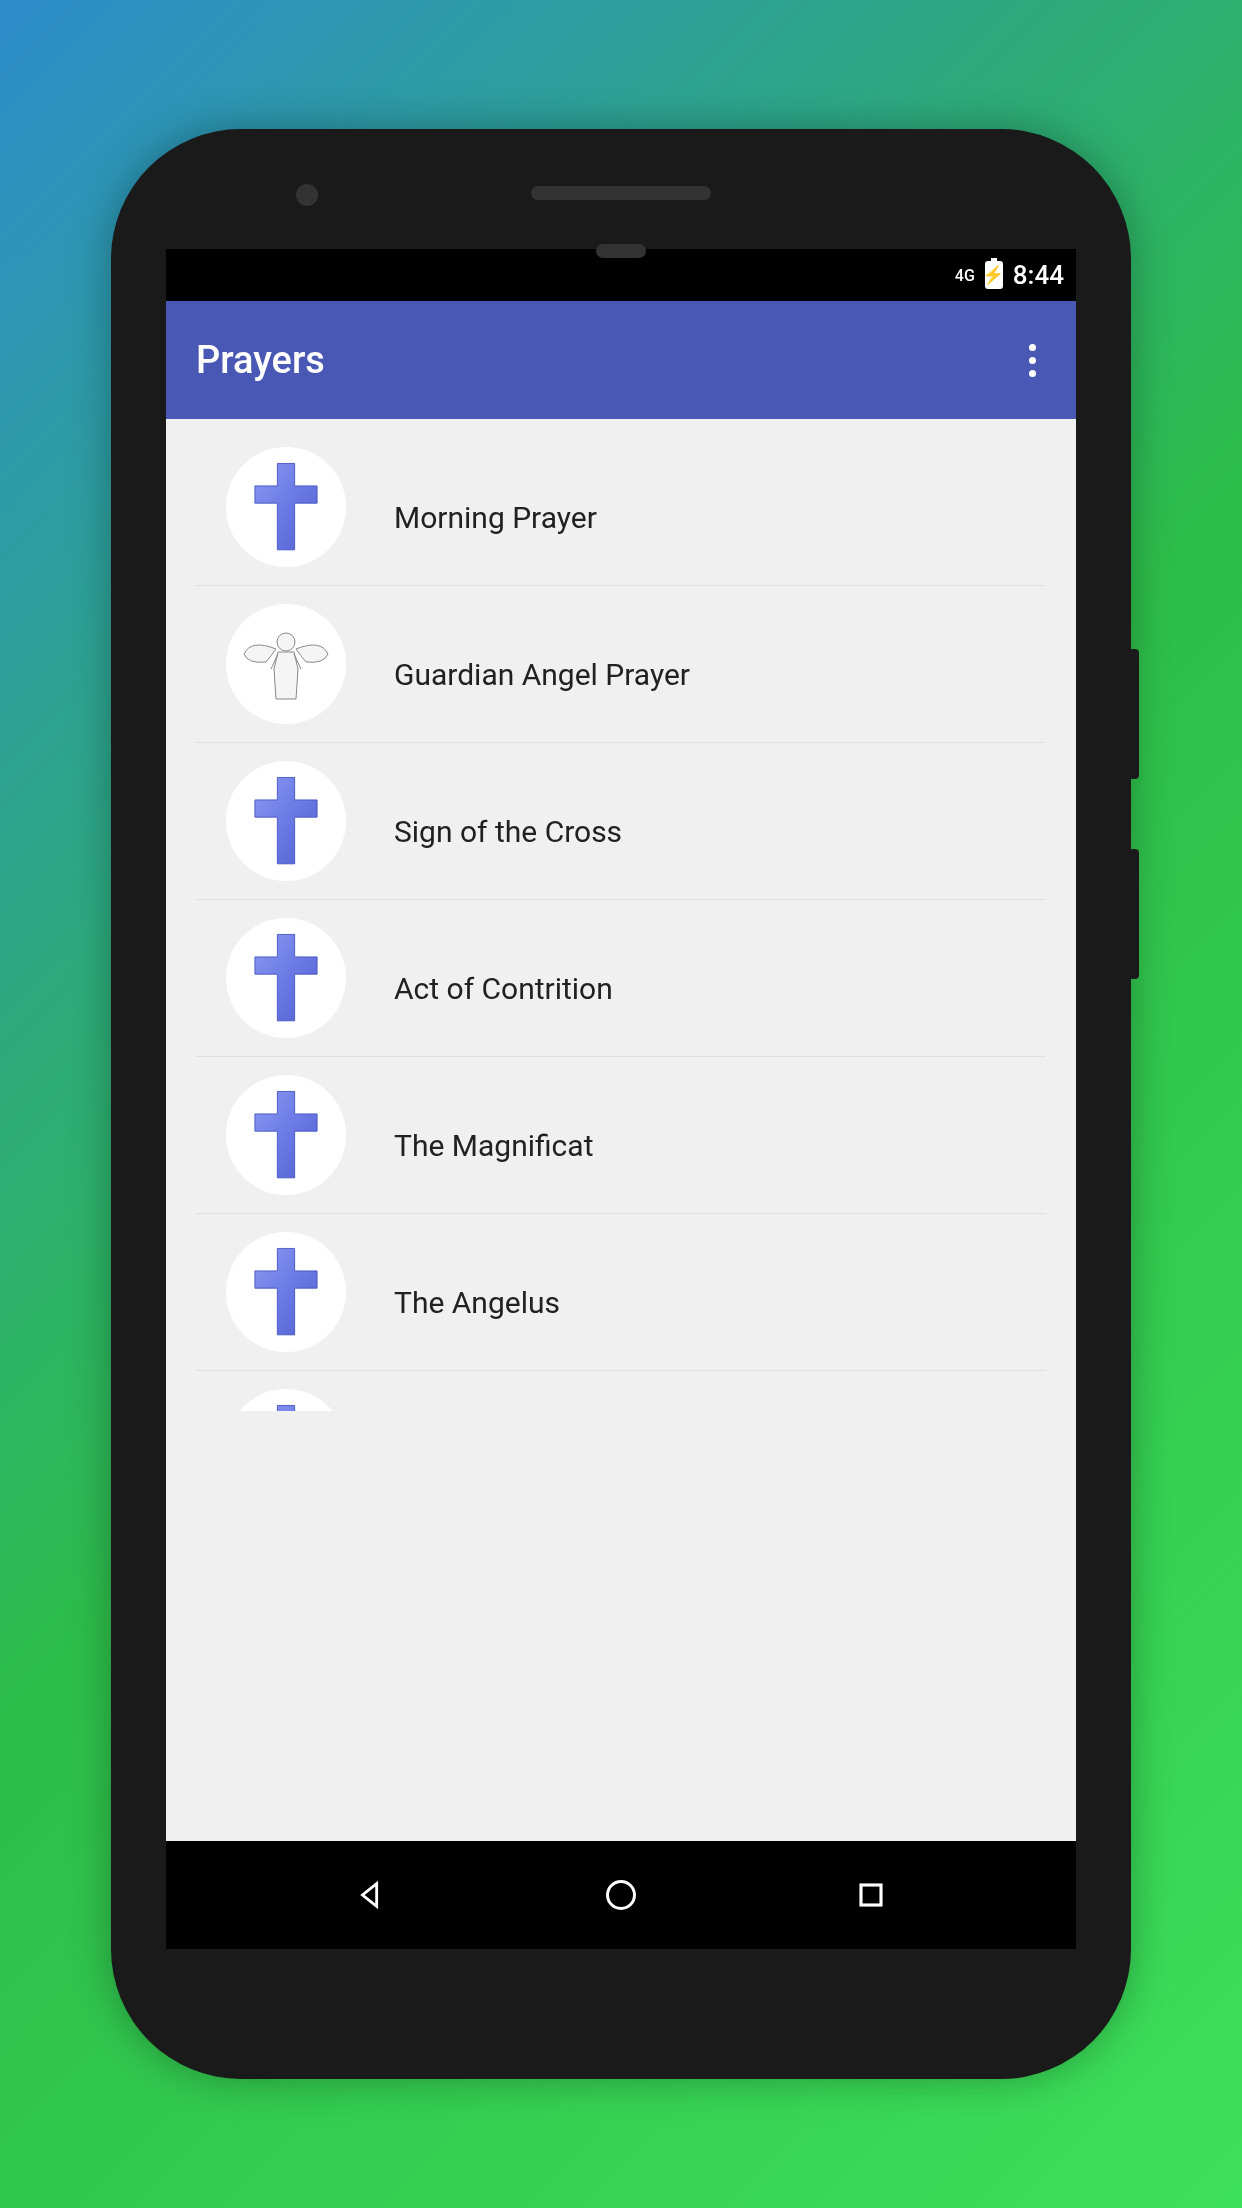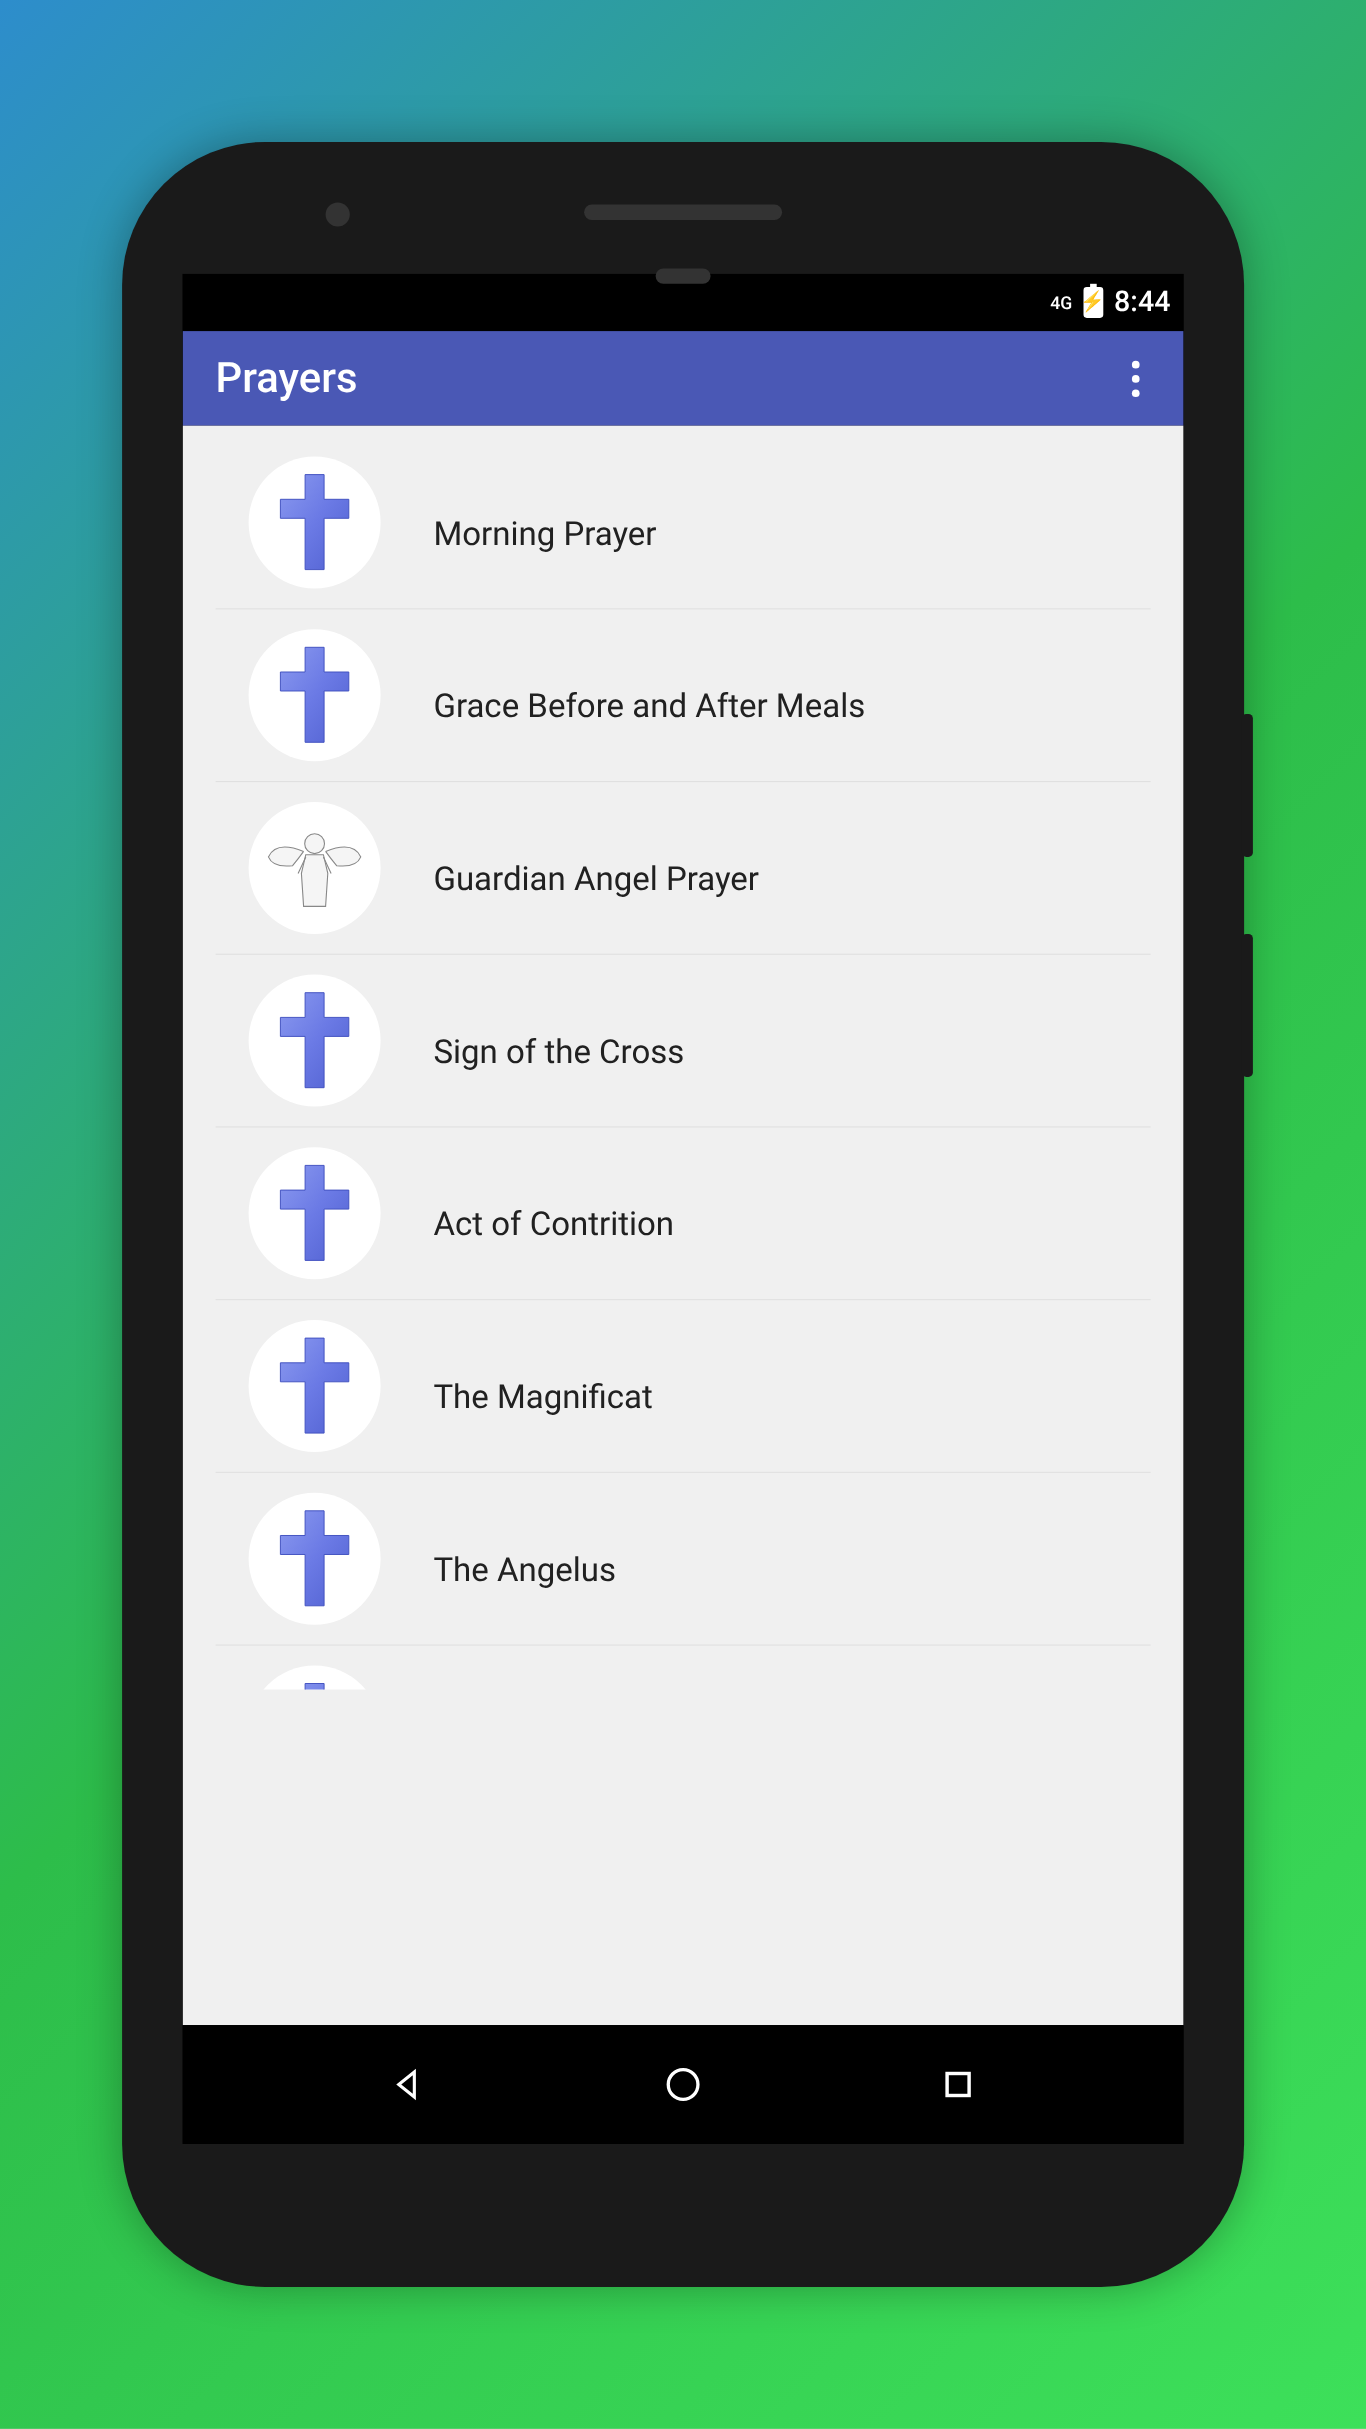--- a/index.html
+++ b/index.html
@@ -132,21 +132,21 @@
       font-size: 18px;
       line-height: 1;
     }
     
     .status-time {
       font-size: 26px;
       font-weight: 500;
     }
     
     .app-bar {
-      height: 86px;
+      height: 118px;
       background: #4a58b5;
       display: flex;
       align-items: center;
       justify-content: space-between;
       padding: 0 30px;
       color: #fff;
     }
     
     .app-title {
       font-size: 38px;
@@ -280,35 +280,20 @@
     <linearGradient id="crossGrad" x1="0%" y1="0%" x2="100%" y2="100%">
       <stop offset="0%" stop-color="#8b9aef"></stop>
       <stop offset="50%" stop-color="#6b7ae5"></stop>
       <stop offset="100%" stop-color="#5060d0"></stop>
     </linearGradient>
   </defs>
   <path d="M15 2 L25 2 L25 15 L38 15 L38 25 L25 25 L25 52 L15 52 L15 25 L2 25 L2 15 L15 15 Z" fill="url(#crossGrad)" stroke="#4050c0" stroke-width="0.5"></path>
 </svg>
           </div>
           <span class="item-label">Morning Prayer</span>
-        </div>
-        <div class="list-item">
-          <div class="icon-circle">
-            <svg class="cross-svg" viewBox="0 0 40 55">
-  <defs>
-    <linearGradient id="crossGrad" x1="0%" y1="0%" x2="100%" y2="100%">
-      <stop offset="0%" stop-color="#8b9aef"></stop>
-      <stop offset="50%" stop-color="#6b7ae5"></stop>
-      <stop offset="100%" stop-color="#5060d0"></stop>
-    </linearGradient>
-  </defs>
-  <path d="M15 2 L25 2 L25 15 L38 15 L38 25 L25 25 L25 52 L15 52 L15 25 L2 25 L2 15 L15 15 Z" fill="url(#crossGrad)" stroke="#4050c0" stroke-width="0.5"></path>
-</svg>
-          </div>
-          <span class="item-label">Grace Before and After Meals</span>
         </div>
         <div class="list-item">
           <div class="icon-circle">
             <svg class="angel-svg" viewBox="0 0 100 100">
   <g stroke="#888" stroke-width="1" fill="none">
     <path d="M40 35 Q15 25 8 40 Q12 50 30 48 Q35 42 40 35" fill="#f5f5f5"></path>
     <path d="M60 35 Q85 25 92 40 Q88 50 70 48 Q65 42 60 35" fill="#f5f5f5"></path>
     <circle cx="50" cy="28" r="9" fill="#f5f5f5"></circle>
     <path d="M42 38 L38 55 L40 85 L60 85 L62 55 L58 38 Z" fill="#f5f5f5"></path>
     <path d="M42 40 L35 55 M58 40 L65 55"></path>

